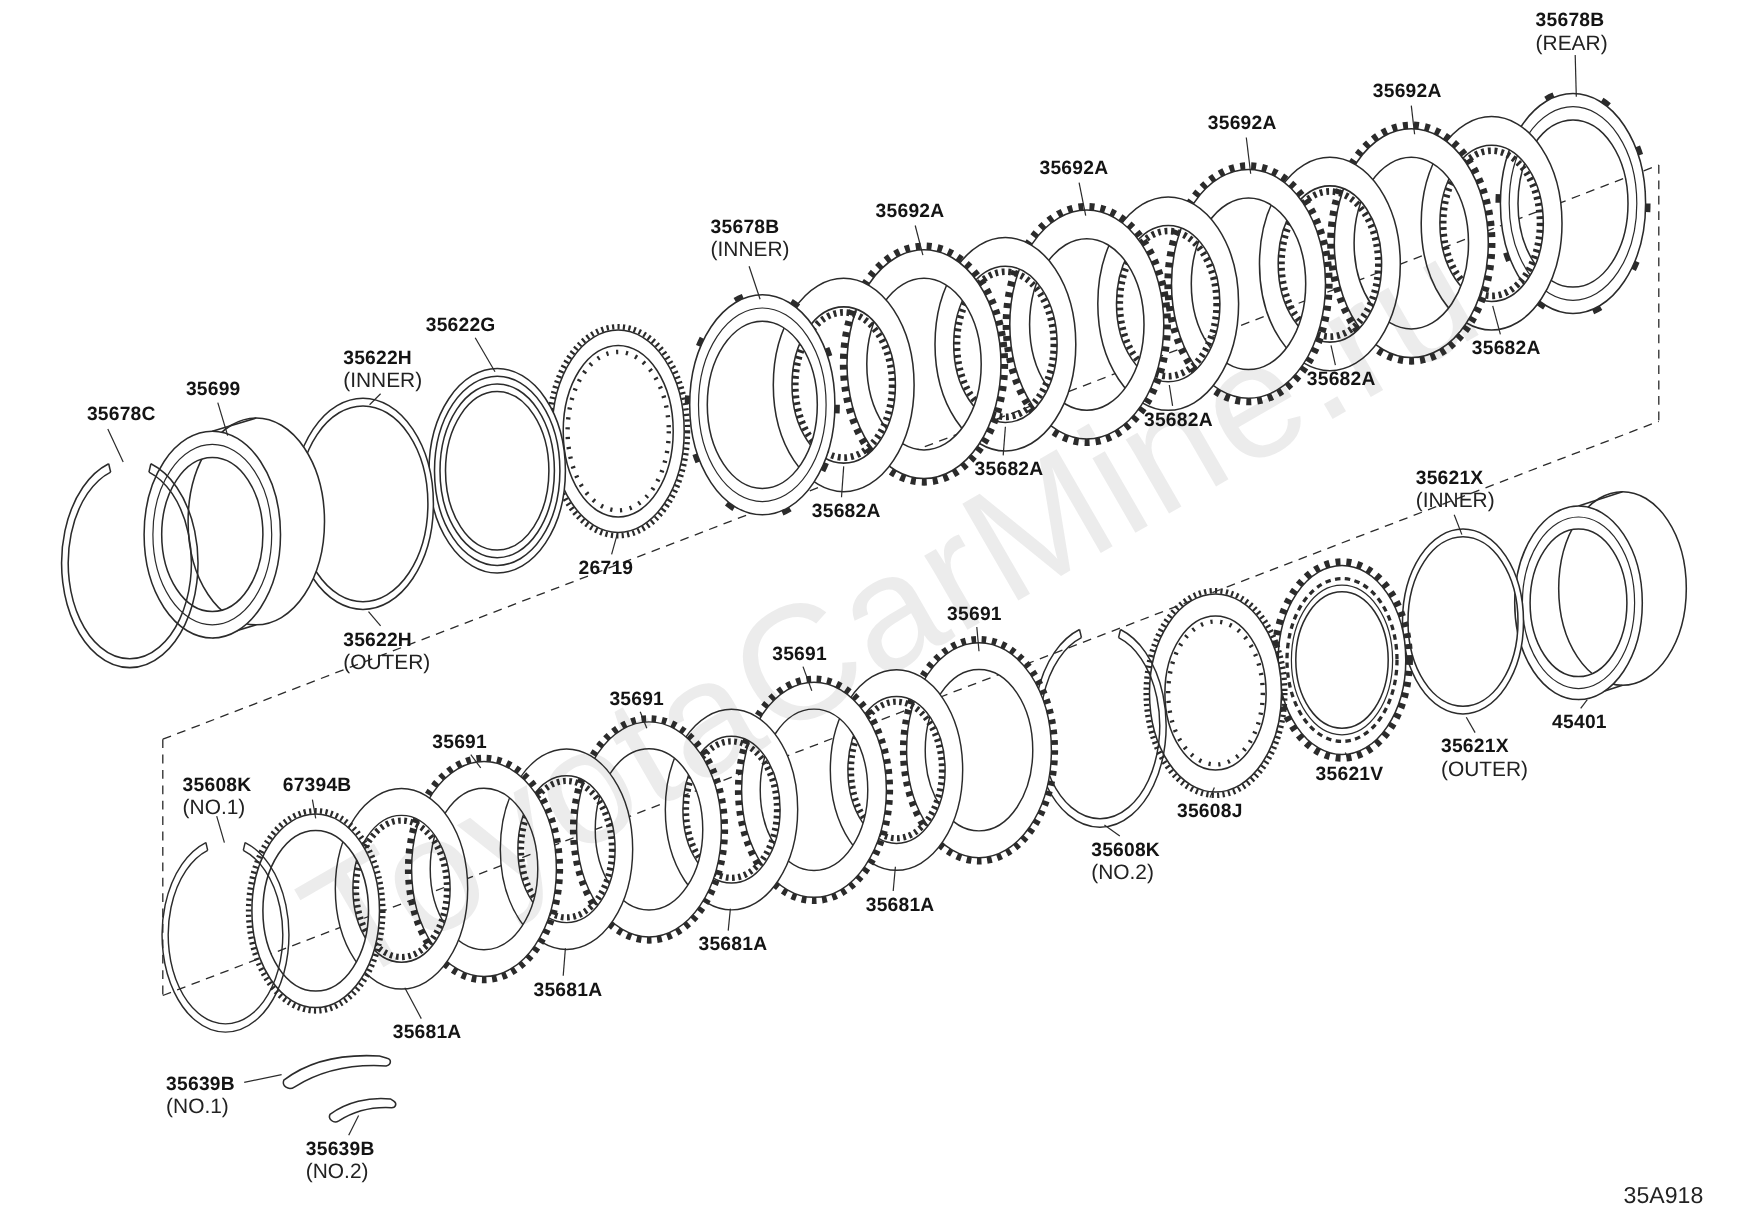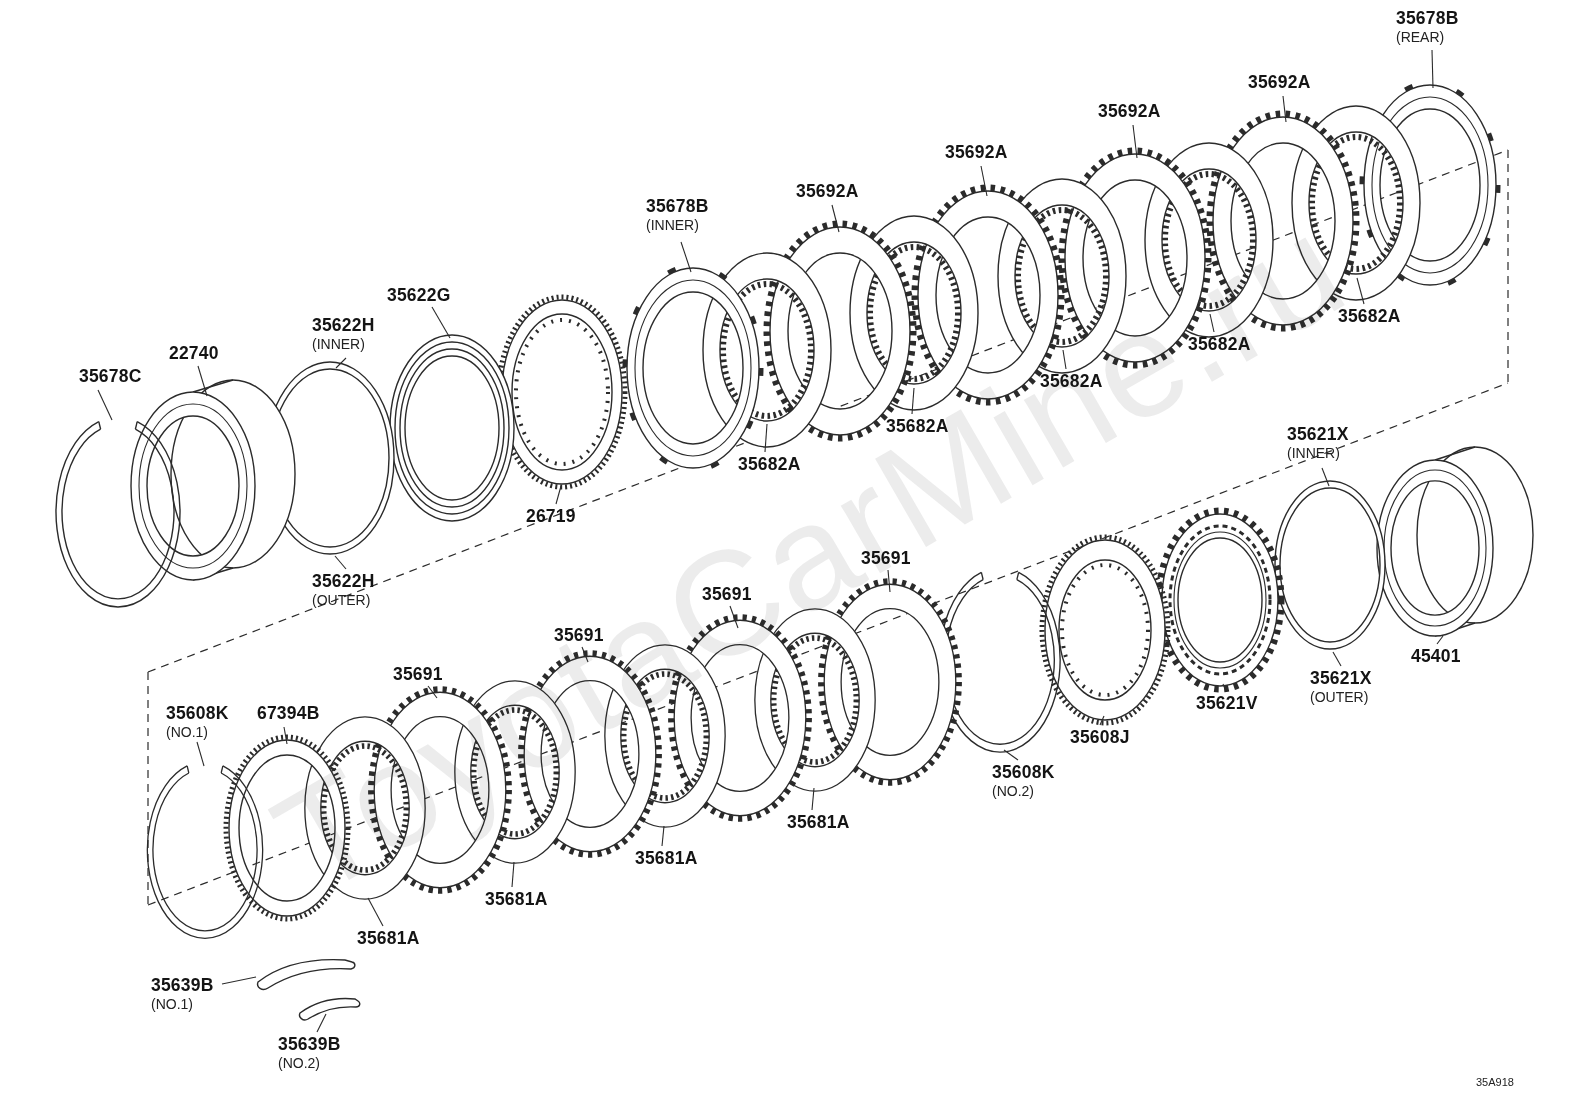--- a/index.html
+++ b/index.html
@@ -13,24 +13,24 @@
     text-align:center;transform:rotate(-30deg);
     font-size:148px;font-weight:400;color:rgba(40,40,40,0.09);
     white-space:nowrap;pointer-events:none;letter-spacing:2px;
     font-family:"Liberation Sans",sans-serif;
   }
   .labels{position:absolute;left:0;top:0;width:100%;height:100%;z-index:10;}
   .lbl{
     position:absolute;font-size:17.5px;font-weight:bold;color:#141414;
     line-height:1.2;white-space:nowrap;letter-spacing:0.2px;
   }
-  .lbl .sub{display:block;font-size:14px;font-weight:normal;color:#222;letter-spacing:0;}
+  .lbl .sub{display:block;font-size:19px;font-weight:normal;color:#222;letter-spacing:0;}
   .diagram-code{
     position:absolute;left:1476px;top:1076px;z-index:10;
-    font-size:11px;color:#222;font-weight:normal;
+    font-size:21px;color:#222;font-weight:normal;
   }
   
   .ann{fill:#ffffff;fill-rule:evenodd;stroke:#2b2b2b;stroke-width:1.4;}
   .tco{fill:none;stroke:#2b2b2b;stroke-width:7;stroke-dasharray:4.5 5.5;}
   .tfi{fill:none;stroke:#2b2b2b;stroke-width:6;stroke-dasharray:2.6 3.4;}
   .tden{fill:none;stroke:#2b2b2b;stroke-width:5;stroke-dasharray:2 3;}
   .hook{fill:none;stroke:#2b2b2b;stroke-width:4;stroke-dasharray:2 7;}
   .lug{fill:none;stroke:#2b2b2b;stroke-width:5;stroke-dasharray:8 46;}
   .thin{fill:none;stroke:#2b2b2b;stroke-width:1.4;}
   .mid{fill:none;stroke:#2b2b2b;stroke-width:1.1;}
@@ -197,21 +197,21 @@
 
   <div class="labels">
     <div class="lbl" style="left:1396px;top:8px"><span>35678B</span><span class="sub">(REAR)</span></div>
     <div class="lbl" style="left:1248px;top:72px"><span>35692A</span></div>
     <div class="lbl" style="left:1098px;top:101px"><span>35692A</span></div>
     <div class="lbl" style="left:945px;top:142px"><span>35692A</span></div>
     <div class="lbl" style="left:796px;top:181px"><span>35692A</span></div>
     <div class="lbl" style="left:646px;top:196px"><span>35678B</span><span class="sub">(INNER)</span></div>
     <div class="lbl" style="left:387px;top:285px"><span>35622G</span></div>
     <div class="lbl" style="left:312px;top:315px"><span>35622H</span><span class="sub">(INNER)</span></div>
-    <div class="lbl" style="left:169px;top:343px"><span>22740</span></div>
+    <div class="lbl" style="left:169px;top:343px"><span>35699</span></div>
     <div class="lbl" style="left:79px;top:366px"><span>35678C</span></div>
     <div class="lbl" style="left:526px;top:506px"><span>26719</span></div>
     <div class="lbl" style="left:312px;top:571px"><span>35622H</span><span class="sub">(OUTER)</span></div>
     <div class="lbl" style="left:738px;top:454px"><span>35682A</span></div>
     <div class="lbl" style="left:886px;top:416px"><span>35682A</span></div>
     <div class="lbl" style="left:1040px;top:371px"><span>35682A</span></div>
     <div class="lbl" style="left:1188px;top:334px"><span>35682A</span></div>
     <div class="lbl" style="left:1338px;top:306px"><span>35682A</span></div>
     <div class="lbl" style="left:1287px;top:424px"><span>35621X</span><span class="sub">(INNER)</span></div>
     <div class="lbl" style="left:1411px;top:646px"><span>45401</span></div>

